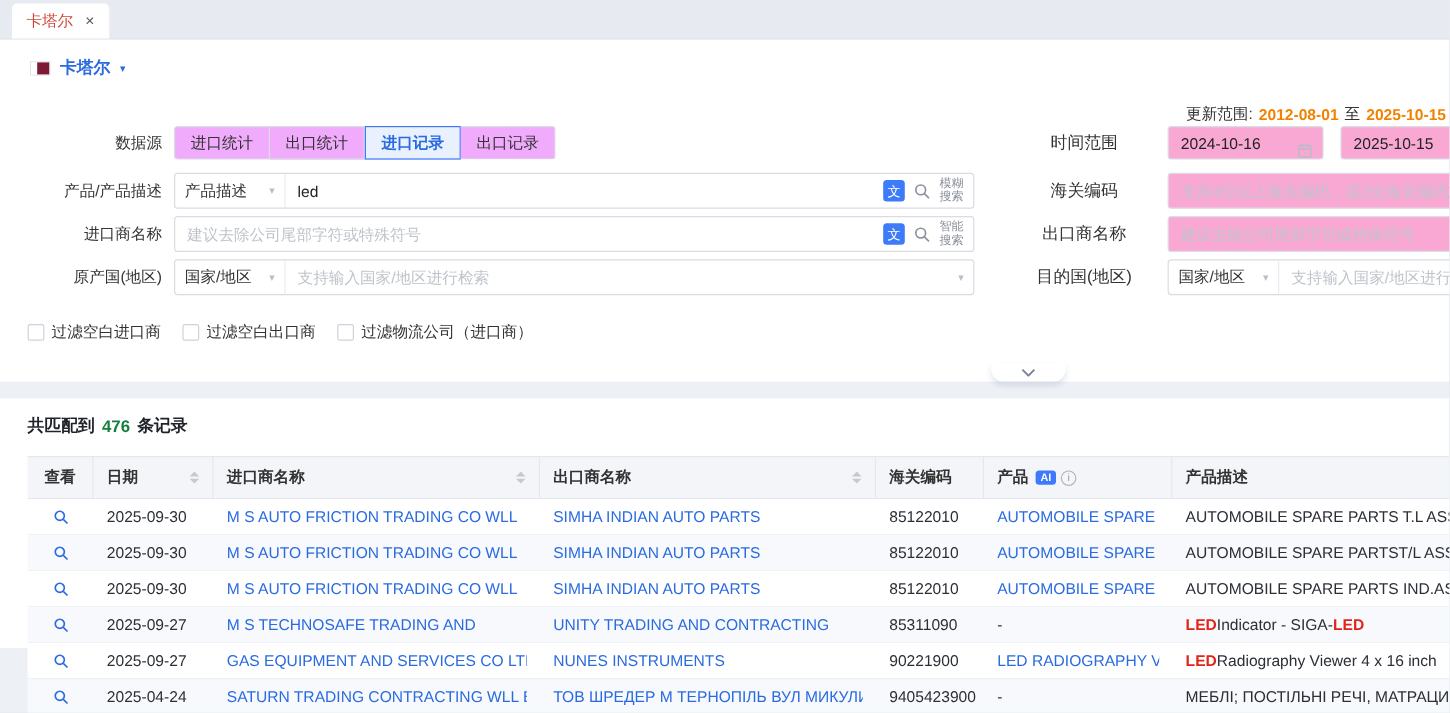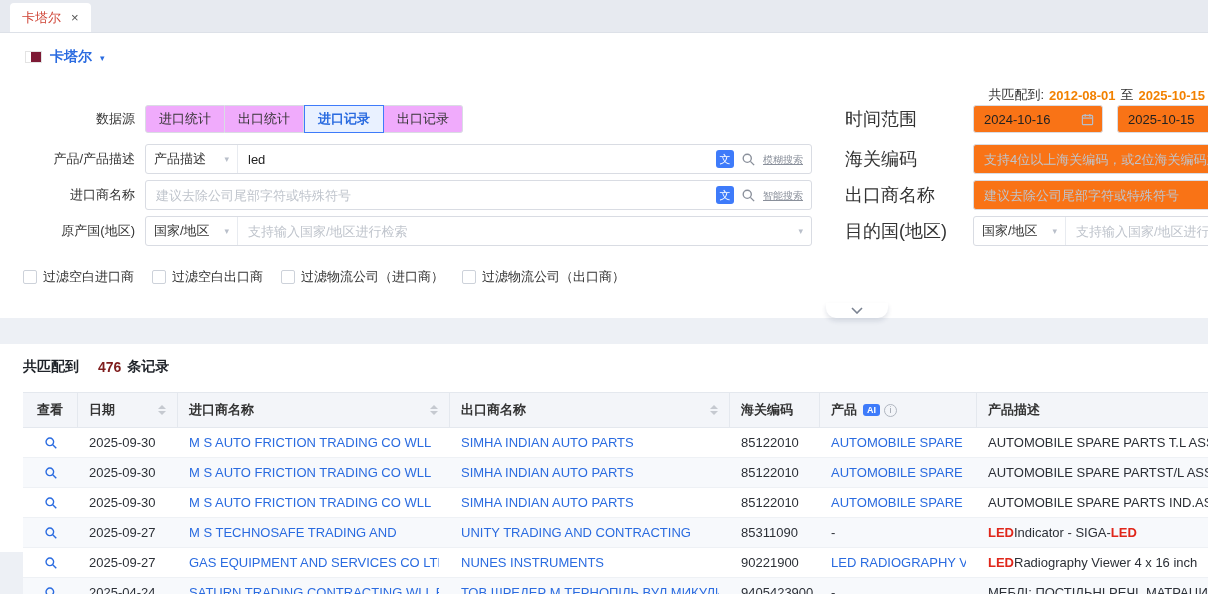--- a/index.html
+++ b/index.html
@@ -18,56 +18,56 @@
   .flag .w{width:5px;background:#fff;}
   .flag .m{flex:1;background:#7d1a35;}
   .title-text{color:#2a6be0;font-weight:700;font-size:14px;}
   .title-caret{color:#2a6be0;font-size:9px;margin-top:2px;}
 
   
   .filter-panel{position:absolute;top:80px;left:0;width:100%;height:238px;background:#fff;}
   .f-row{position:absolute;left:0;width:1400px;display:flex;align-items:center;}
   .f-label{width:135px;text-align:right;color:#333;font-size:13px;flex:none;}
   .f-right{position:absolute;left:845px;top:0;height:100%;display:flex;align-items:center;}
-  .f-rlabel{width:117px;text-align:left;font-size:18px;color:#333;flex:none;margin-right:11px;}
+  .f-rlabel{width:117px;text-align:center;font-size:14px;color:#333;flex:none;margin-right:11px;}
 
   .update-range{position:absolute;top:6px;right:3px;font-size:13px;color:#333;display:flex;gap:5px;align-items:center;}
   .update-range .dt{color:#f28100;font-weight:700;}
 
   .btn-group{display:flex;margin-left:10px;}
   .ds-btn{height:28px;background:#f0abfc;border:1px solid #d9dce3;border-left:none;display:flex;align-items:center;justify-content:center;font-size:13px;color:#333;cursor:pointer;padding:0 13px;}
   .ds-btn:first-child{border-left:1px solid #d9dce3;border-radius:3px 0 0 3px;}
   .ds-btn:last-child{border-radius:0 3px 3px 0;}
   .ds-btn.selected{background:#e9f1ff;border:1px solid #3e7bfa;color:#2a6be0;font-weight:700;}
 
   .combo{margin-left:10px;width:667px;height:30px;border:1px solid #d9dce3;border-radius:3px;display:flex;align-items:center;background:#fff;}
   .combo .sel{width:92px;height:100%;display:flex;align-items:center;justify-content:space-between;padding:0 8px;border-right:1px solid #e8ebf0;color:#333;font-size:13px;cursor:pointer;flex:none;}
   .sel-caret{color:#b9bfca;font-size:9px;}
   .combo input{flex:1;border:none;outline:none;height:100%;padding:0 10px;font-size:13px;color:#222;background:transparent;min-width:0;}
   .combo input::placeholder,.input-box input::placeholder{color:#bfc4cc;}
   .combo .suffix{display:flex;align-items:center;gap:7px;padding-right:8px;flex:none;}
   .translate-ic{width:18px;height:18px;background:#3e7bfa;border-radius:3px;color:#fff;font-size:11px;display:flex;align-items:center;justify-content:center;cursor:pointer;flex:none;}
-  .stack{display:flex;flex-direction:row;font-size:10px;line-height:1.1;color:#8a909b;text-align:center;cursor:pointer;text-decoration:underline;}
-
-  .input-box{height:30px;border:1px solid #d9dce3;border-radius:3px;background:#f97316;display:flex;align-items:center;}
+  .stack{display:flex;flex-direction:column;font-size:10px;line-height:1.1;color:#8a909b;text-align:center;cursor:pointer;}
+
+  .input-box{height:30px;border:1px solid #d9dce3;border-radius:3px;background:#f9a8d4;display:flex;align-items:flex-end;}
   .input-box input{border:none;outline:none;padding:0 10px;font-size:13px;height:100%;flex:1;min-width:0;color:#222;background:transparent;}
   .date-box{height:28px;width:130px;}
   .date-box .cal{padding-right:8px;flex:none;display:flex;}
   .sep{width:14px;}
 
   .cb-row{position:absolute;left:23px;top:188px;display:flex;gap:18px;align-items:center;}
   .cb{display:flex;align-items:center;gap:6px;font-size:13px;color:#333;cursor:pointer;}
   .cb .box{width:14px;height:14px;border:1px solid #cdd2da;border-radius:2px;background:#fff;flex:none;}
 
   .collapse-handle{position:absolute;left:826px;top:303px;width:62px;height:15px;background:#fff;border-radius:0 0 10px 10px;box-shadow:0 3px 5px rgba(15,35,70,.12);display:flex;align-items:center;justify-content:center;cursor:pointer;}
 
   
-  .results{position:absolute;top:344px;left:0;width:100%;height:208px;background:#fff;}
+  .results{position:absolute;top:332px;left:0;width:100%;height:208px;background:#fff;}
   .summary{position:absolute;top:14px;left:23px;font-size:14px;font-weight:700;color:#1f2329;display:flex;gap:6px;align-items:center;}
-  .summary .count{color:#7f1d1d;margin-left:13px;}
+  .summary .count{color:#15803d;}
 
   .table{position:absolute;top:48px;left:23px;width:1254px;}
   .thead{display:flex;height:36px;background:#f3f5f9;border-top:1px solid #e4e8ee;border-bottom:1px solid #e4e8ee;align-items:stretch;}
   .th{display:flex;align-items:center;padding:0 11px;font-weight:700;font-size:13px;color:#333;border-right:1px solid #e4e8ee;overflow:hidden;white-space:nowrap;}
   .th:last-child{border-right:none;}
   .sorter{margin-left:auto;display:flex;flex-direction:column;align-items:center;gap:2px;padding-left:6px;cursor:pointer;}
   .caret{width:0;height:0;border-left:4px solid transparent;border-right:4px solid transparent;}
   .caret.up{border-bottom:4px solid #c5c9d0;}
   .caret.down{border-top:4px solid #c5c9d0;}
   .ai-badge{display:inline-block;background:#3e7bfa;color:#fff;font-size:9px;font-weight:700;padding:1px 4px;border-radius:3px;margin-left:6px;line-height:1.2;}
@@ -104,21 +104,21 @@
         <span class="w"></span>
         <span class="m"></span>
       </span>
     <span class="title-text">卡塔尔</span>
     <span class="title-caret">▾</span>
   </div>
 
   <div class="filter-panel">
 
     <div class="update-range">
-      <span>共匹配到:</span>
+      <span>更新范围:</span>
       <span class="dt">2012-08-01</span>
       <span>至</span>
       <span class="dt">2025-10-15</span>
     </div>
 
     <div class="f-row" style="top:25px;height:28px;">
       <span class="f-label">数据源</span>
       <div class="btn-group">
         <button class="ds-btn">进口统计</button>
         <button class="ds-btn">出口统计</button>
@@ -227,24 +227,20 @@
           <span>过滤空白进口商</span>
         </label>
       <label class="cb">
           <span class="box"></span>
           <span>过滤空白出口商</span>
         </label>
       <label class="cb">
           <span class="box"></span>
           <span>过滤物流公司（进口商）</span>
         </label>
-      <label class="cb">
-          <span class="box"></span>
-          <span>过滤物流公司（出口商）</span>
-        </label>
     </div>
   </div>
 
   <div class="collapse-handle">
     <svg width="12" height="7" viewBox="0 0 12 7" fill="none" stroke="#7a8291" stroke-width="1.6">
         <polyline points="1,1 6,6 11,1"></polyline>
       </svg>
   </div>
 
   <div class="results">

